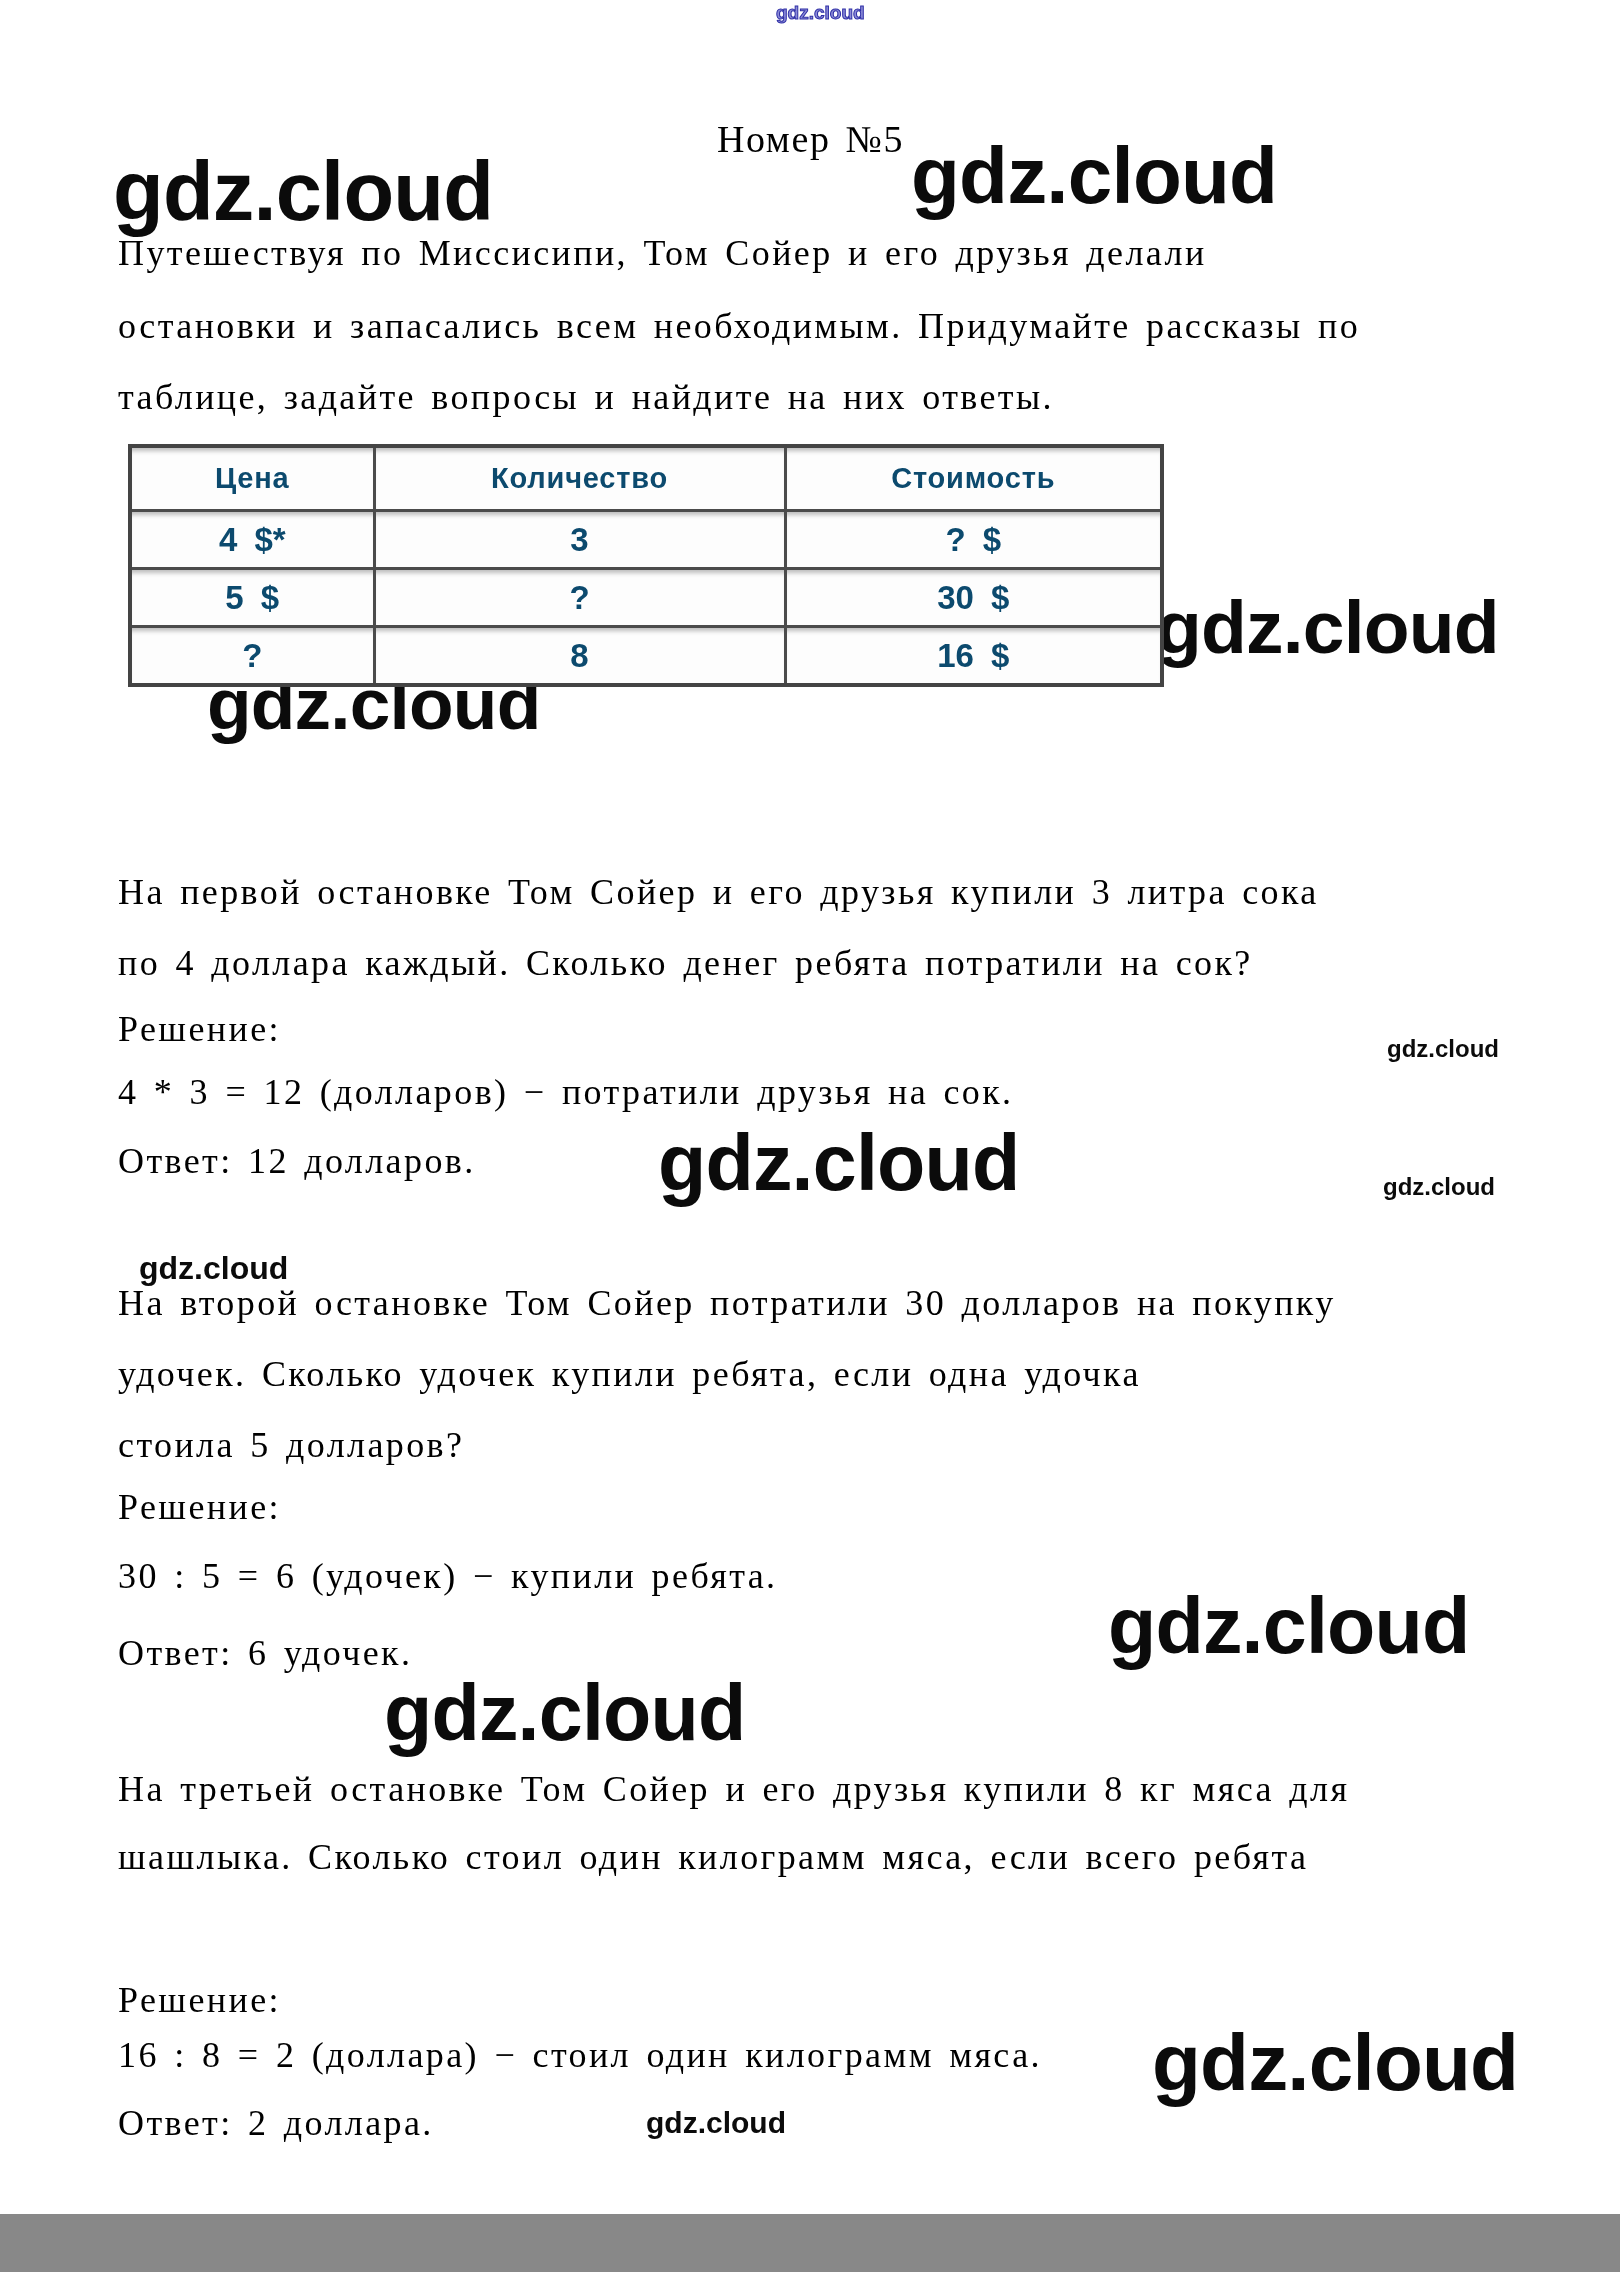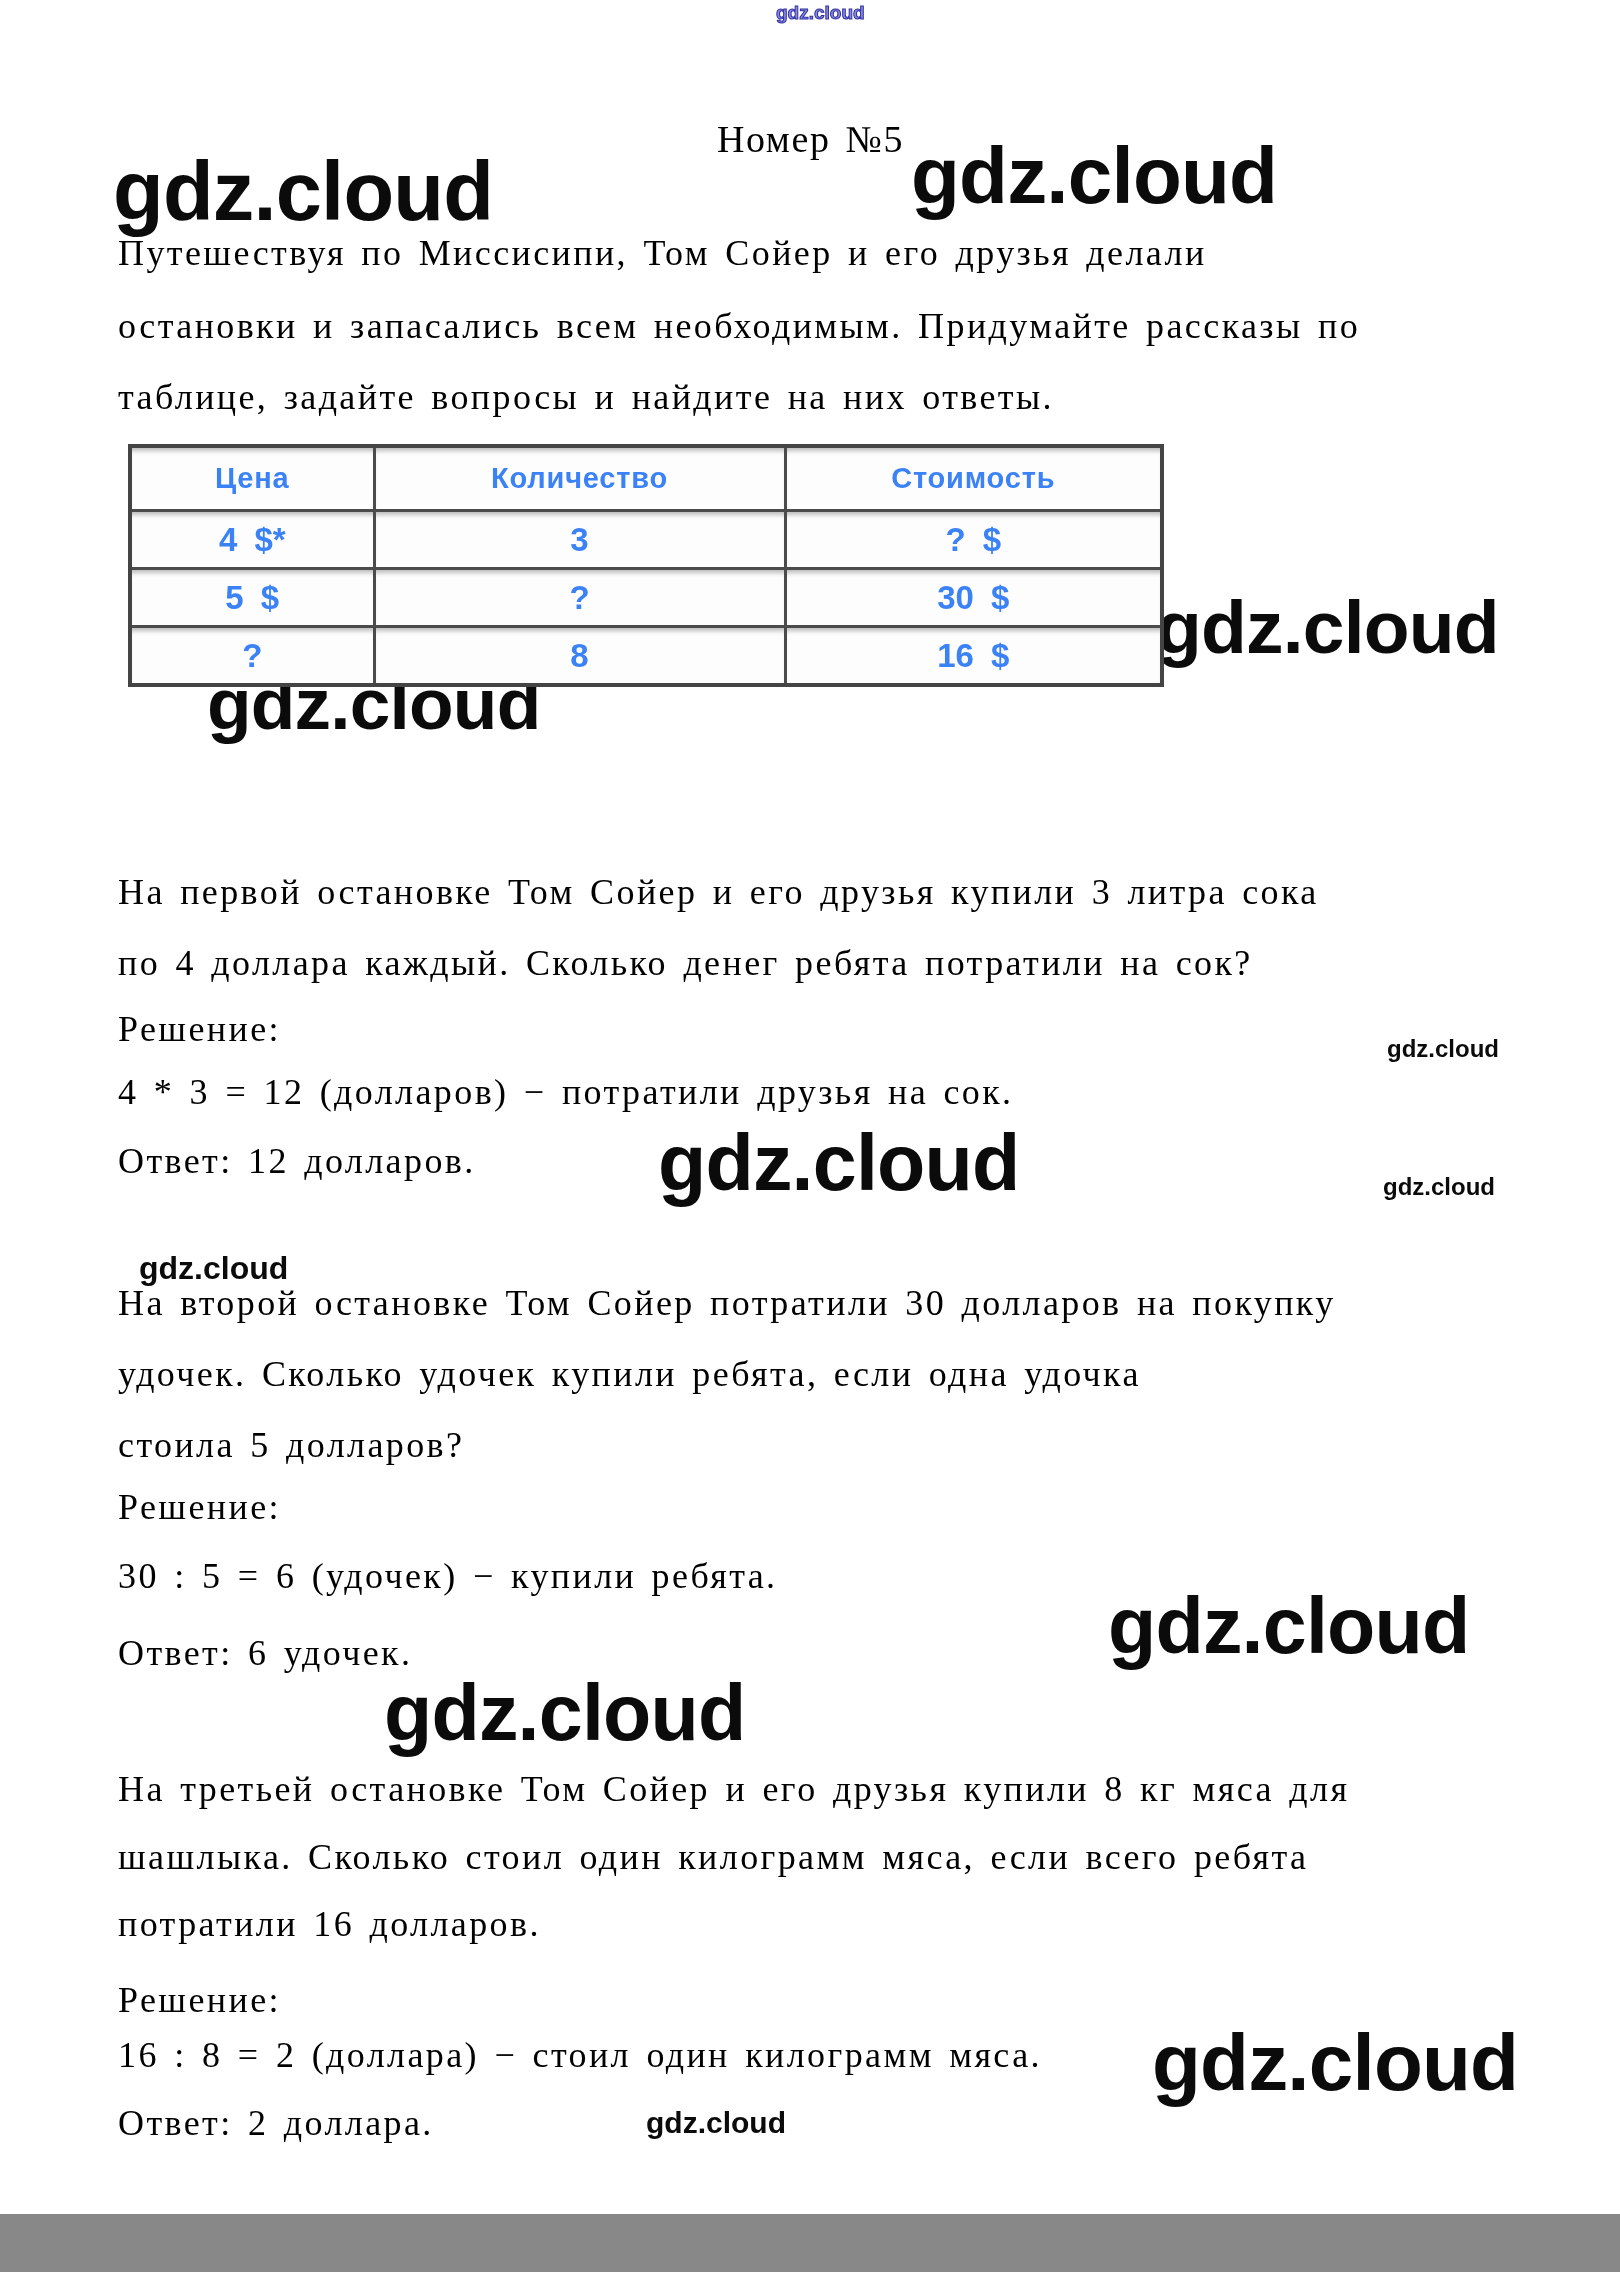--- a/index.html
+++ b/index.html
@@ -41,21 +41,21 @@
     font-weight:700;
     letter-spacing:0;
   }
   .wm-bold-sm{font-weight:700;letter-spacing:0;}
   
   .price-table{
     position:absolute;
     left:128px;top:444px;
     border-collapse:collapse;
     font-family:"Liberation Sans", sans-serif;
-    color:#3b82f6;
+    color:#0c4a6e;
     table-layout:fixed;
   }
   .price-table th,.price-table td{
     border:3.2px solid #4b4b4b;
     text-align:center;
     vertical-align:middle;
     background:#fdfdfd;
     box-shadow:inset 0 6.3px 4.7px -3.2px rgba(110,110,110,.45);
     padding:0;
   }
@@ -139,19 +139,18 @@
 
   <div class="tl" style="top:1283px;text-align:right;">На второй остановке Том Сойер потратили 30 долларов на покупку</div>
   <div class="tl" style="top:1354px;">удочек. Сколько удочек купили ребята, если одна удочка</div>
   <div class="tl" style="top:1425px;">стоила 5 долларов?</div>
   <div class="tl" style="top:1487px;">Решение:</div>
   <div class="tl" style="top:1556px;">30 : 5 = 6 (удочек) − купили ребята.</div>
   <div class="tl" style="top:1633px;">Ответ: 6 удочек.</div>
 
   <div class="tl" style="top:1769px;">На третьей остановке Том Сойер и его друзья купили 8 кг мяса для</div>
   <div class="tl" style="top:1837px;">шашлыка. Сколько стоил один килограмм мяса, если всего ребята</div>
-  <div class="tl" style="top:1904px;">потратили 16 долларов.</div>
   <div class="tl" style="top:1980px;">Решение:</div>
   <div class="tl" style="top:2035px;">16 : 8 = 2 (доллара) − стоил один килограмм мяса.</div>
   <div class="tl" style="top:2103px;">Ответ: 2 доллара.</div>
 
 </div>
 
 
 </body></html>

